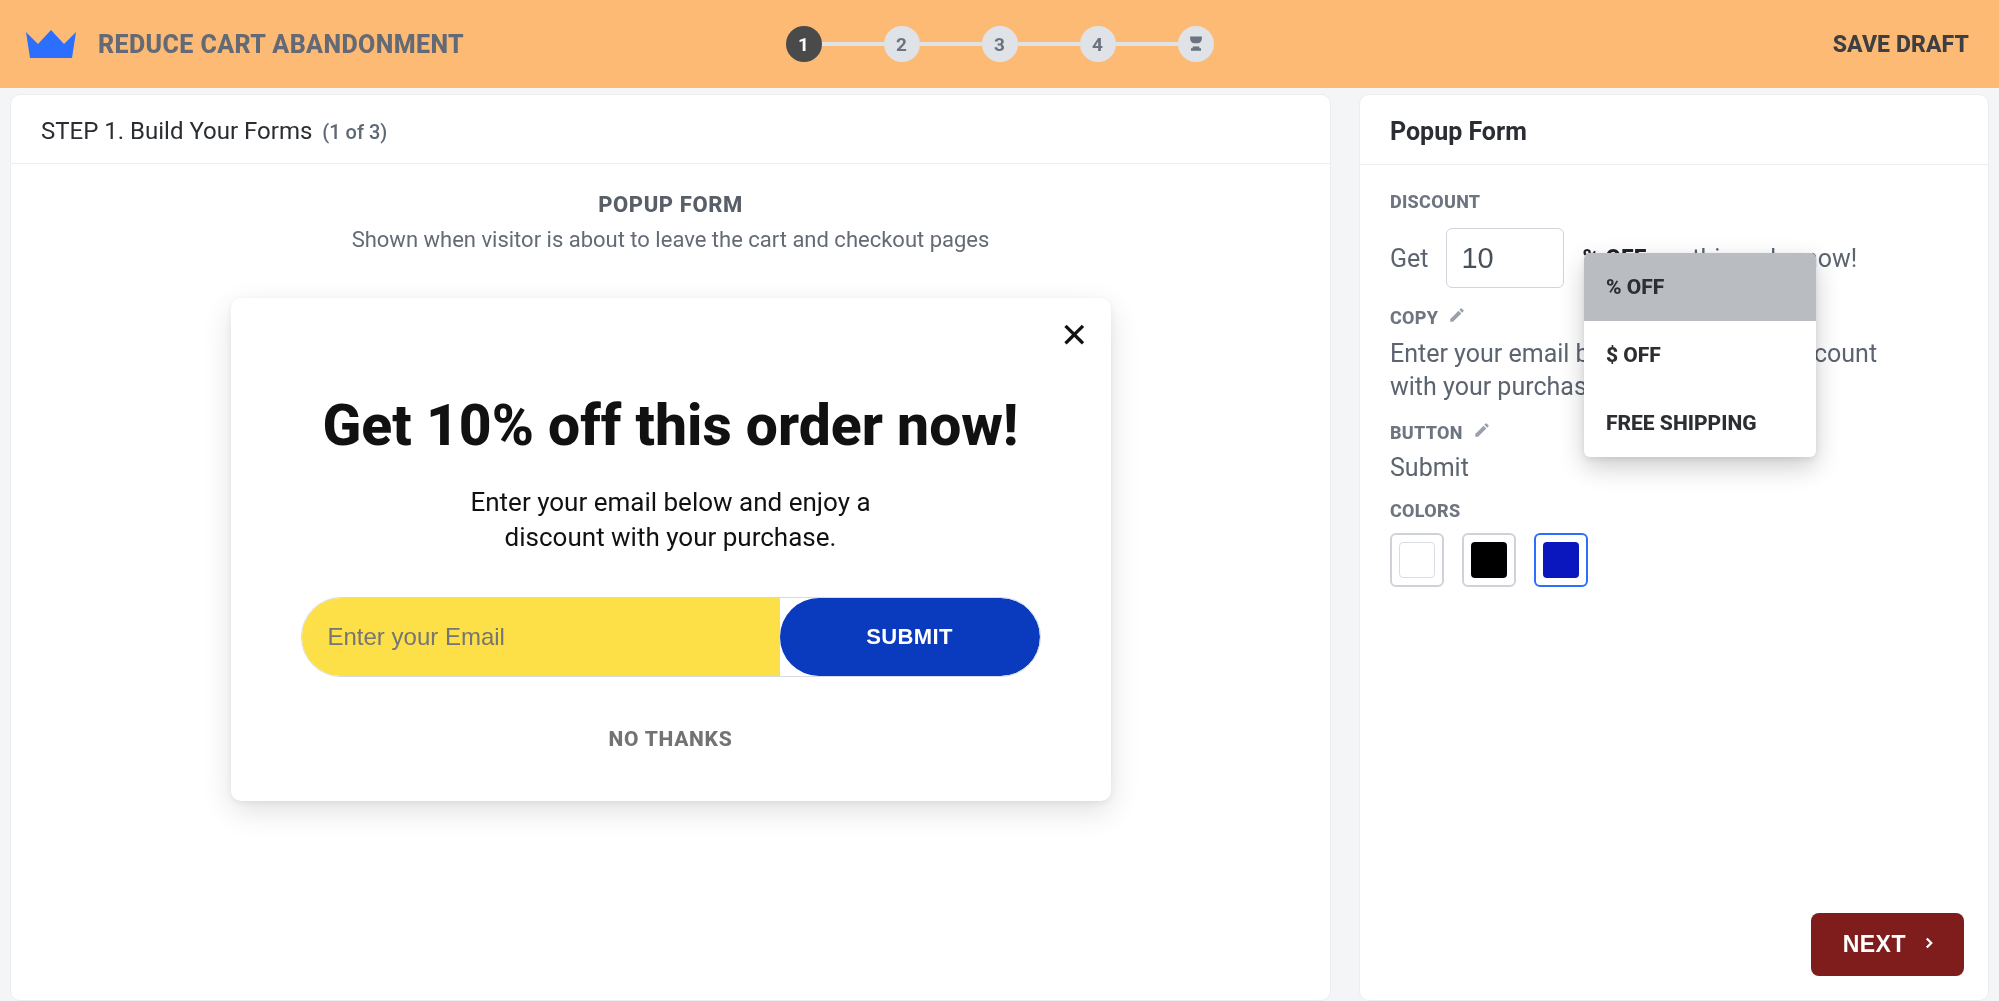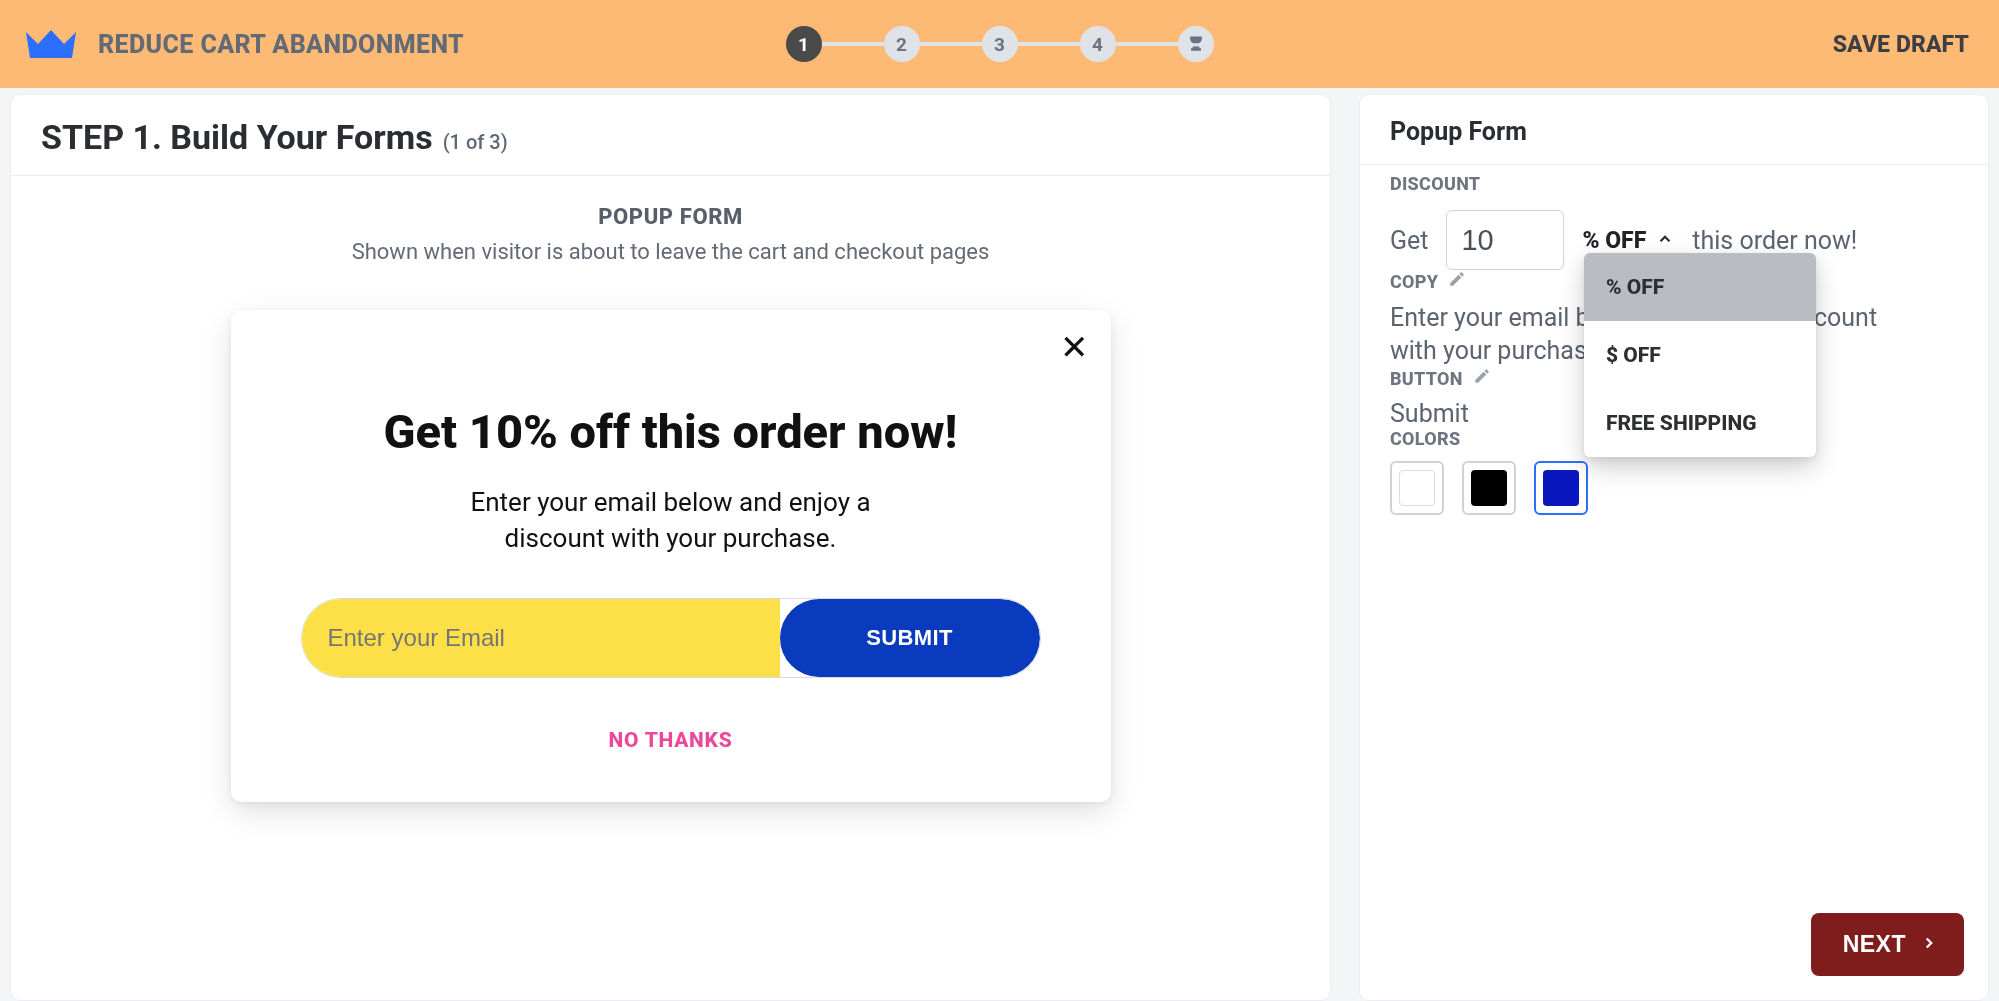--- a/index.html
+++ b/index.html
@@ -71,21 +71,21 @@
     border-radius: 10px;
     border: 1px solid #ebedf0;
   }
   .panel-left { flex: 1; display: flex; flex-direction: column; }
   .panel-right { width: 630px; display:flex; flex-direction:column; }
   .panel-header {
     padding: 22px 30px 18px;
     border-bottom: 1px solid #ebedf0;
     display:flex; align-items: baseline; gap: 10px;
   }
-  .panel-header .title { font-size: 34px; font-weight: 700; color:#2a2d31; }
+  .panel-header .title { font-size: 24px; font-weight: 400; color:#2a2d31; }
   .panel-header .sub { font-size: 20px; color:#5f6875; font-weight: 500; }
   .panel-right .panel-header .title { font-size: 25px; font-weight: 700; }
 
   .preview-area { flex:1; padding-top: 28px; display:flex; flex-direction:column; align-items:center; }
   .preview-label { font-size: 22px; font-weight: 800; letter-spacing: .6px; color:#595f69; }
   .preview-sub { font-size: 22px; color: #646b76; margin-top: 10px; }
 
   
   .popup-card {
     margin-top: 46px;
@@ -94,31 +94,31 @@
     border-radius: 10px;
     box-shadow: 0 10px 30px rgba(0,0,0,.12), 0 2px 6px rgba(0,0,0,.06);
     position: relative;
     padding: 94px 68px 50px;
     text-align: center;
   }
   .popup-close {
     position: absolute; top: 20px; right: 22px;
     font-size: 34px; line-height: 1; cursor: pointer; color:#111;
   }
-  .popup-headline { font-size: 47px; font-weight: 800; line-height: 1.18; color:#111; }
+  .popup-headline { font-size: 57px; font-weight: 800; line-height: 1.18; color:#111; }
   .popup-copy { margin-top: 26px; font-size: 26px; color:#111; line-height:1.35; }
   .popup-form { margin-top: 42px; display:flex; width: 740px; height: 80px;
     border: 1px solid #d6dbe1; border-radius: 999px; overflow:hidden; margin-left:auto; margin-right:auto; }
   .popup-input { flex:1; border:none; outline:none; font-size: 24px; padding: 0 26px; color:#6b7280; background:#fde047; }
   .popup-submit { width: 260px; background:#0a3bbf; color:#fff; font-size: 22px; font-weight:800; letter-spacing:.4px; border:none; border-radius:999px; cursor:pointer; }
-  .popup-dismiss { margin-top: 50px; font-size: 21px; font-weight: 800; letter-spacing: .7px; color:#ec4899; cursor:pointer; }
+  .popup-dismiss { margin-top: 50px; font-size: 21px; font-weight: 800; letter-spacing: .7px; color:#737373; cursor:pointer; }
 
   
   .settings { padding: 8px 30px 0 30px; position: relative; }
-  .sec-label { font-size: 18px; font-weight: 800; letter-spacing: .3px; color:#6e7581; display:flex; align-items:center; gap:10px;}
+  .sec-label { font-size: 18px; font-weight: 800; letter-spacing: .3px; color:#6e7581; margin-top: 18px; display:flex; align-items:center; gap:10px;}
   .row-discount { display:flex; align-items:center; gap: 18px; margin-top: 16px; font-size: 25px; color:#5c6470; }
   .discount-input { width: 118px; height: 60px; border:1px solid #d0d5db; border-radius:6px; font-size:29px; padding:2px 14px; color:#4a5059; }
   .discount-type { display:inline-flex; align-items:center; gap:10px; font-size: 23px; font-weight: 800; color:#212327; cursor:pointer; }
   .chevron { display:inline-block; }
   .copy-text { font-size: 25px; color:#5c6470; line-height:1.3; margin-top: 10px; max-width: 520px; }
   .button-text { font-size: 25px; color:#5c6470; margin-top: 10px; }
   .colors-row { display:flex; gap:18px; margin-top: 12px; }
   .swatch-wrap { width:54px; height:54px; border:2px solid #cfd3d9; border-radius:6px; display:flex; align-items:center; justify-content:center; cursor:pointer; }
   .swatch-wrap.active { border-color:#2c6fff; }
   .swatch { width:36px; height:36px; border-radius:4px; }

